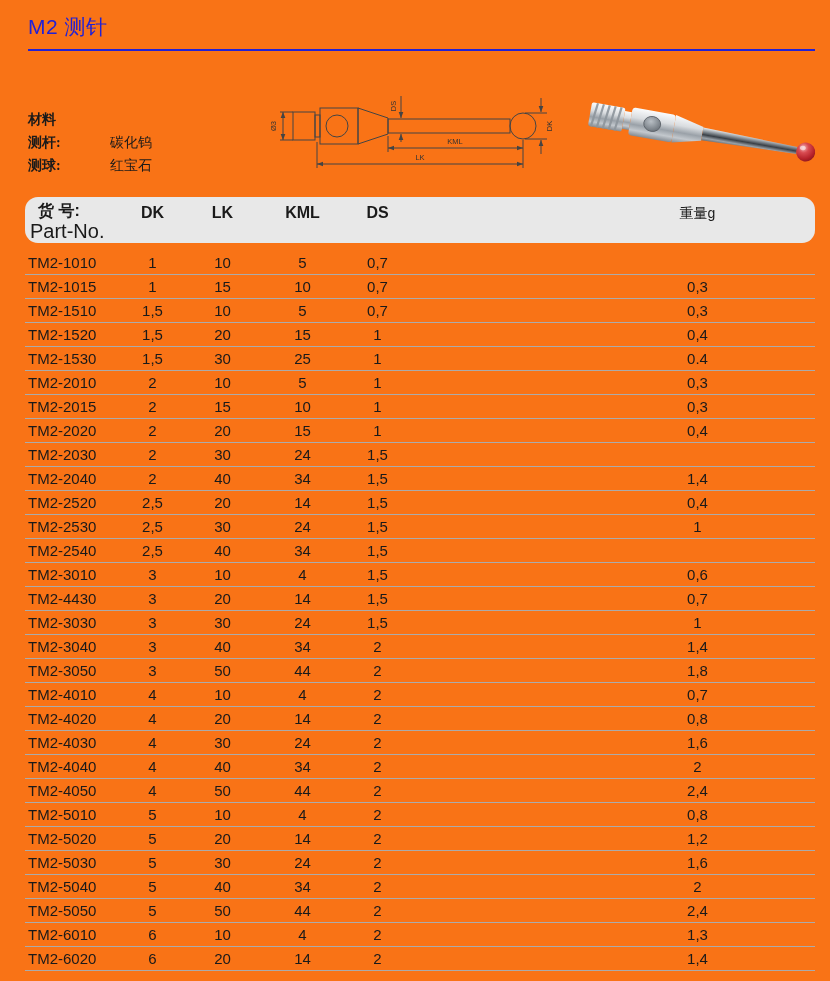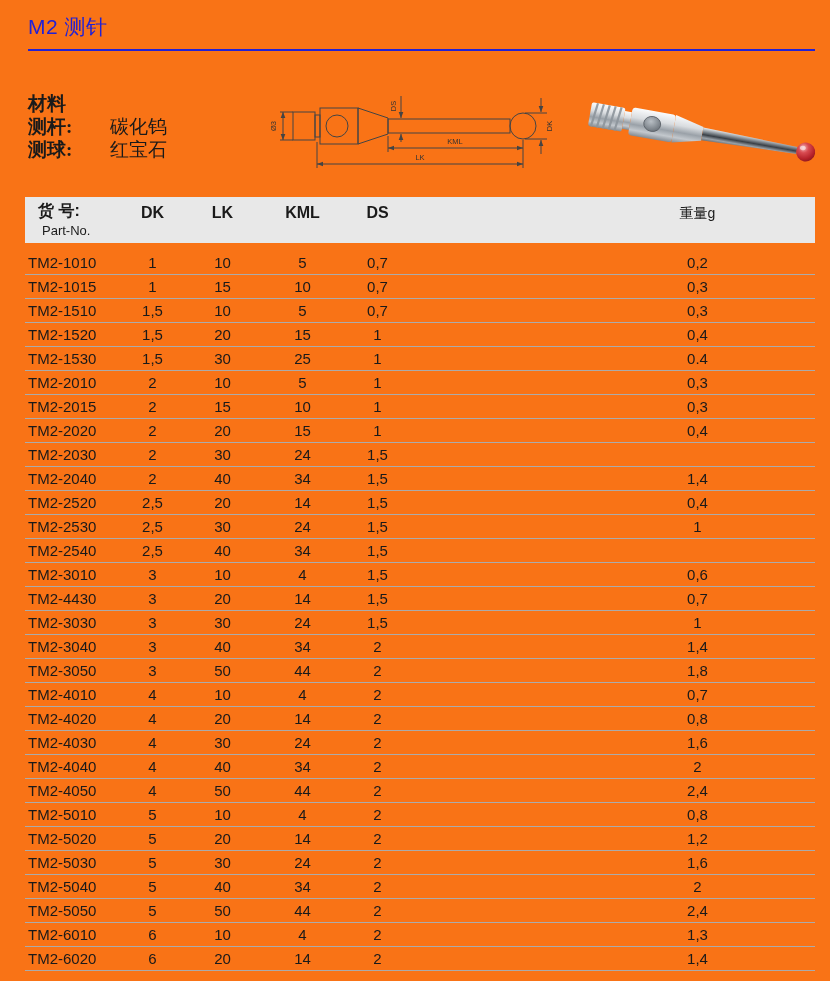--- a/index.html
+++ b/index.html
@@ -10,34 +10,34 @@
   
   .page-title{
     position:absolute;left:28px;top:13px;font-size:21px;font-weight:500;
     letter-spacing:.5px;color:var(--accent-blue,#2121d6);
   }
   .title-rule{
     position:absolute;left:28px;top:49px;width:787px;height:2px;
     background:var(--accent-blue,#2121d6);
   }
   
-  .materials{position:absolute;left:28px;top:92px;font-size:19px;line-height:23px;}
+  .materials{position:absolute;left:28px;top:108px;font-size:14px;line-height:23px;}
   .mat-heading{font-weight:bold;}
   .mat-row{display:flex;font-family:Liberation Serif, serif;}
   .mat-label{font-weight:bold;width:82px;}
   
   .drawing{position:absolute;left:270px;top:84px;}
   .photo{position:absolute;left:576px;top:78px;}
   .drawing text{font-family:"Liberation Sans",sans-serif;font-size:7.5px;fill:#333;}
   
   .table-wrap{position:absolute;left:25px;top:197px;width:790px;}
   .hrow,.trow{display:grid;grid-template-columns:100px 55px 85px 75px 75px 165px 235px;}
-  .thead{background:var(--header-gray,#e8e8e8);height:46px;box-sizing:border-box;padding-top:4px;}
+  .thead{background:var(--header-gray,#e8e8e8);height:46px;box-sizing:border-box;padding-top:4px;border-radius:13px;}
   .h-cn{font-weight:bold;font-size:16px;line-height:20px;padding-left:13px;}
-  .h-en{font-size:13px;line-height:20px;padding-left:17px;}
+  .h-en{font-size:20px;line-height:20px;padding-left:5px;}
   .hcell{text-align:center;}
   .hcell.c-part{text-align:left;}
   .c-num{font-weight:bold;font-size:16px;line-height:20px;padding-top:2px;}
   .c-weight-h{font-family:Liberation Sans, sans-serif;font-size:14px;font-weight:normal;padding-top:4px;}
   .tbody{margin-top:8px;}
   .trow{
     height:24px;line-height:23px;box-sizing:border-box;font-size:15px;
     border-bottom:1px solid var(--row-border,#ababab);
   }
   .cell{text-align:center;overflow:hidden;}
@@ -168,21 +168,20 @@
       </div>
     </div>
     <div class="tbody">
   <div class="trow">
     <span class="cell c-part">TM2-1010</span>
     <span class="cell">1</span>
     <span class="cell">10</span>
     <span class="cell">5</span>
     <span class="cell">0,7</span>
     <span class="cell"></span>
-    <span class="cell">0,2</span>
   </div>
 
   <div class="trow">
     <span class="cell c-part">TM2-1015</span>
     <span class="cell">1</span>
     <span class="cell">15</span>
     <span class="cell">10</span>
     <span class="cell">0,7</span>
     <span class="cell"></span>
     <span class="cell">0,3</span>

